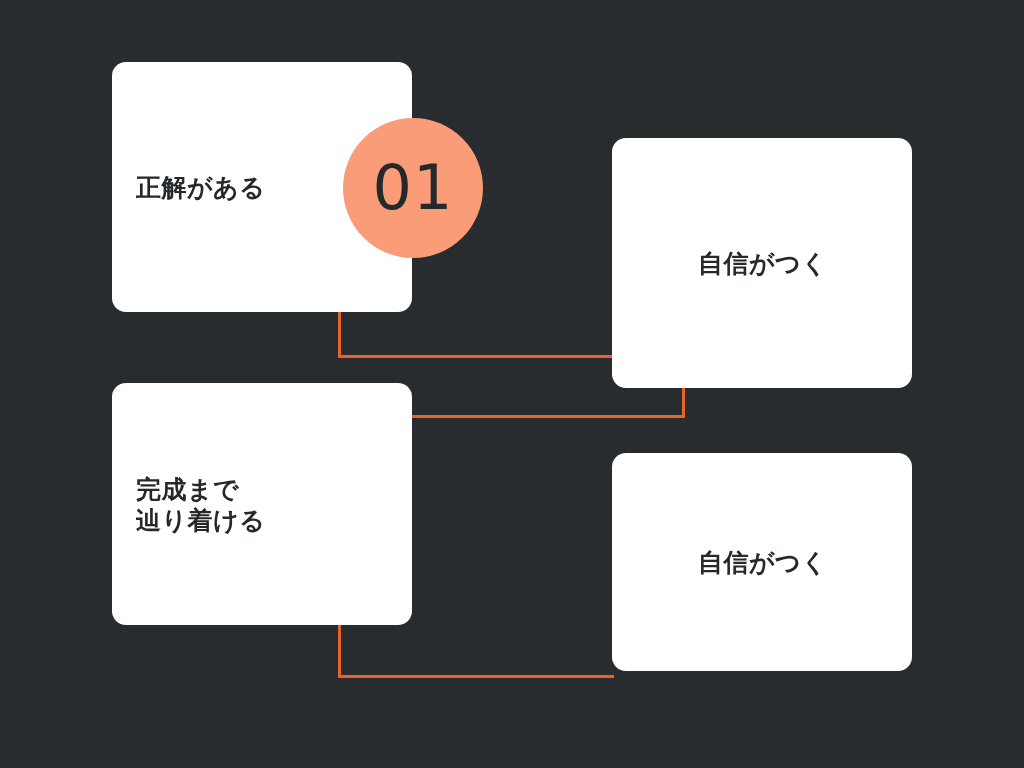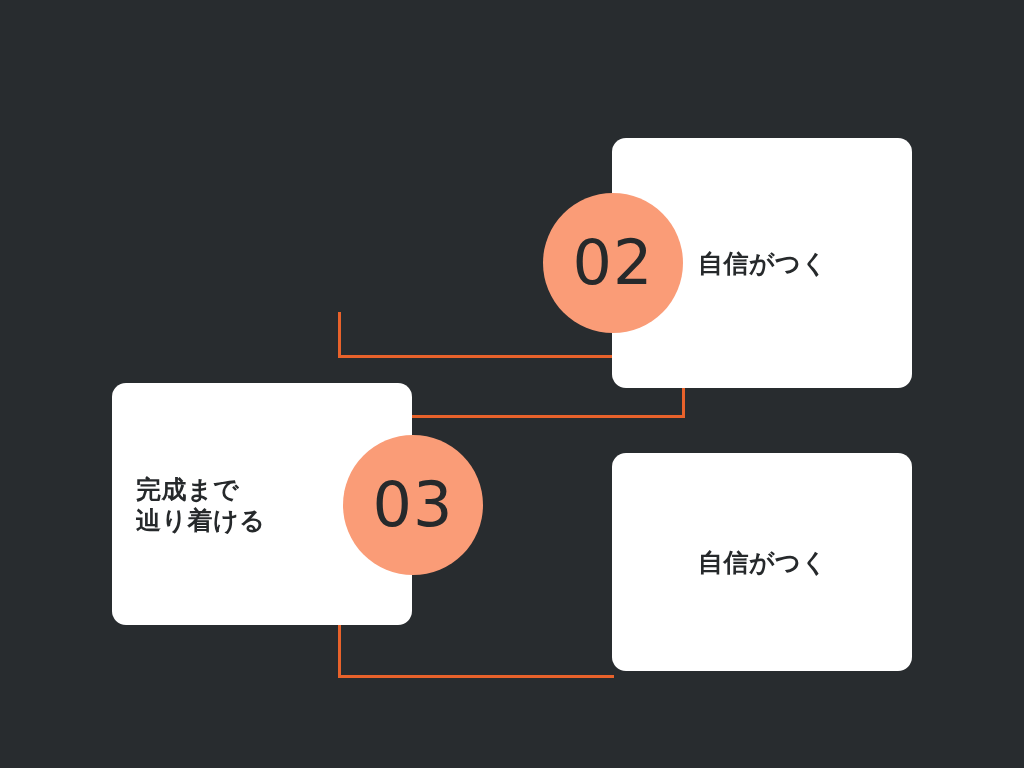--- a/index.html
+++ b/index.html
@@ -94,34 +94,34 @@
   <div class="connector">
     <div class="conn-seg" style="left:682px; top:388px; width:3px; height:30px;"></div>
     <div class="conn-seg" style="left:410px; top:415px; width:275px; height:3px;"></div>
   </div>
 
   <div class="connector">
     <div class="conn-seg" style="left:338px; top:625px; width:3px; height:53px;"></div>
     <div class="conn-seg" style="left:338px; top:675px; width:276px; height:3px;"></div>
   </div>
 
+  <div class="card" id="card-1">
+    <div class="card-label label-left">正解がある</div>
+  </div>
 
   <div class="card" id="card-2">
     <div class="card-label label-right">自信がつく</div>
   </div>
 
   <div class="card" id="card-3">
     <div class="card-label label-left">完成まで
 辿り着ける</div>
   </div>
 
   <div class="card" id="card-4">
     <div class="card-label label-right">自信がつく</div>
   </div>
 
-  <div class="num-circle" id="circle-2">
-    <span class="num-text">02</span>
-  </div>
-  <div class="num-circle" id="circle-3">
-    <span class="num-text">03</span>
+  <div class="num-circle" id="circle-1">
+    <span class="num-text">01</span>
   </div>
 
 </div>
 
 </body></html>

